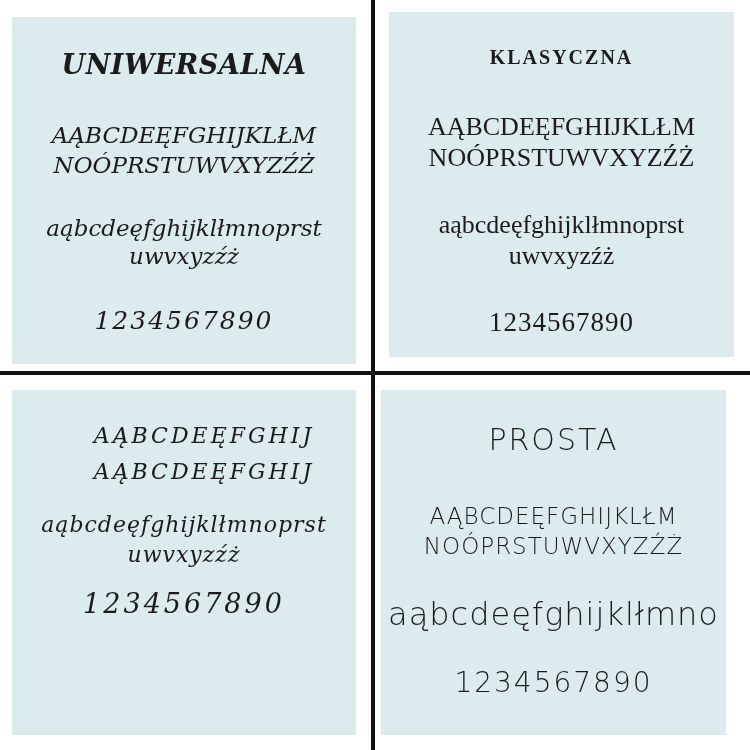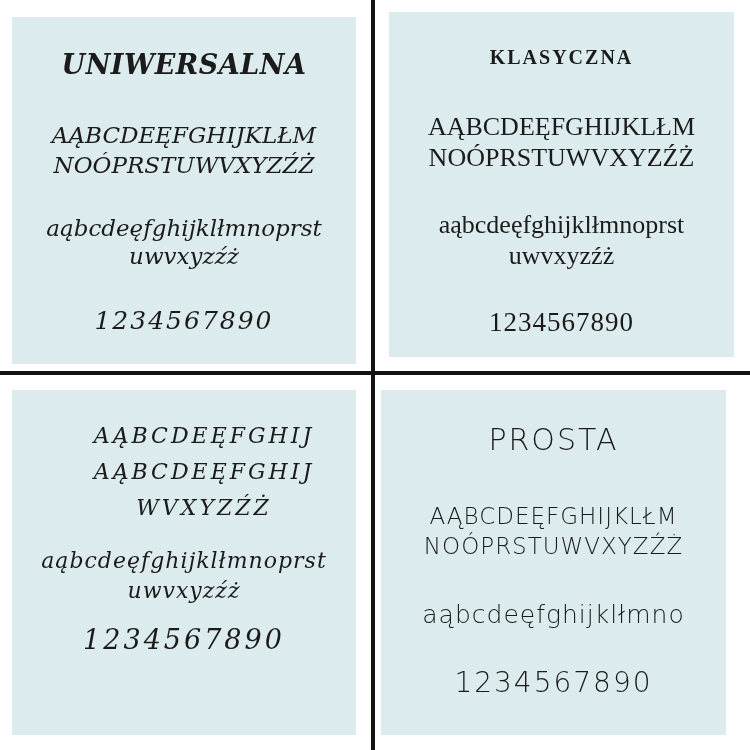--- a/index.html
+++ b/index.html
@@ -41,21 +41,21 @@
   .panel-bl{font-family:"DejaVu Serif",serif;font-style:italic;}
   .panel-bl .title{padding-top:32px;font-size:26px;font-weight:700;letter-spacing:1px;}
   .panel-bl .uc{margin-top:28px;font-size:22px;line-height:36px;letter-spacing:3px;margin-left:40px;}
   .panel-bl .lc{margin-top:20px;font-size:22px;line-height:30px;letter-spacing:1px;}
   .panel-bl .digits{margin-top:18px;font-size:27px;letter-spacing:3px;}
 
   
   .panel-br{font-family:"DejaVu Sans","Liberation Sans",sans-serif;font-weight:300;}
   .panel-br .title{padding-top:32px;font-size:30px;letter-spacing:2px;}
   .panel-br .uc{margin-top:44px;font-size:23px;line-height:30px;letter-spacing:1px;}
-  .panel-br .lc{margin-top:38px;font-size:25px;line-height:31px;letter-spacing:1px;}
+  .panel-br .lc{margin-top:38px;font-size:32px;line-height:31px;letter-spacing:1px;}
   .panel-br .digits{margin-top:36px;font-size:28px;letter-spacing:2px;}
 </style>
 </head>
 <body>
 
 <div class="stage">
 
   <div class="divider-v"></div>
   <div class="divider-h"></div>
 
@@ -82,21 +82,20 @@
       <div class="line">aąbcdeęfghijklłmnoprst</div>
       <div class="line">uwvxyzźż</div>
     </div>
     <div class="digits line">1234567890</div>
   </div>
 
   <div class="panel panel-bl">
     <div class="uc">
       <div class="line">AĄBCDEĘFGHIJ</div>
       <div class="line">AĄBCDEĘFGHIJ</div>
-      <div class="line">WVXYZŹŻ</div>
     </div>
     <div class="lc">
       <div class="line">aąbcdeęfghijklłmnoprst</div>
       <div class="line">uwvxyzźż</div>
     </div>
     <div class="digits line">1234567890</div>
   </div>
 
   <div class="panel panel-br">
     <div class="title line">PROSTA</div>

